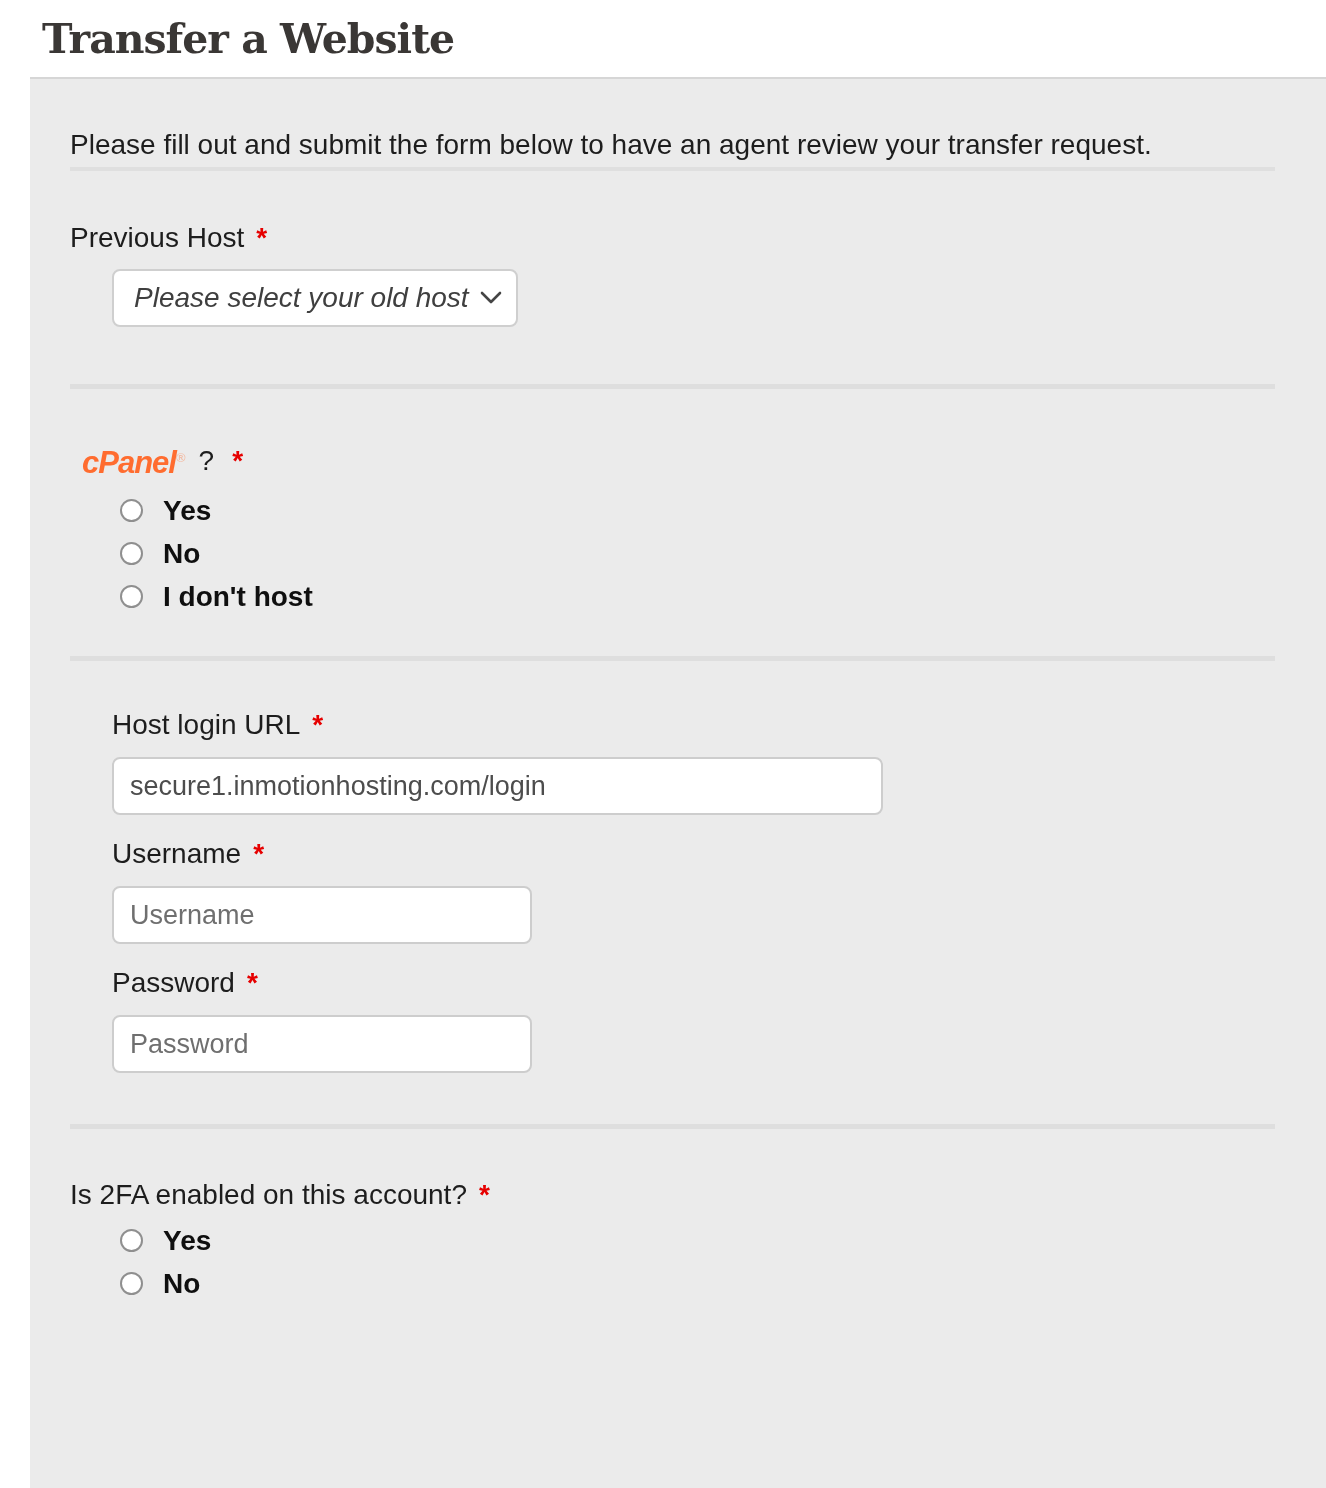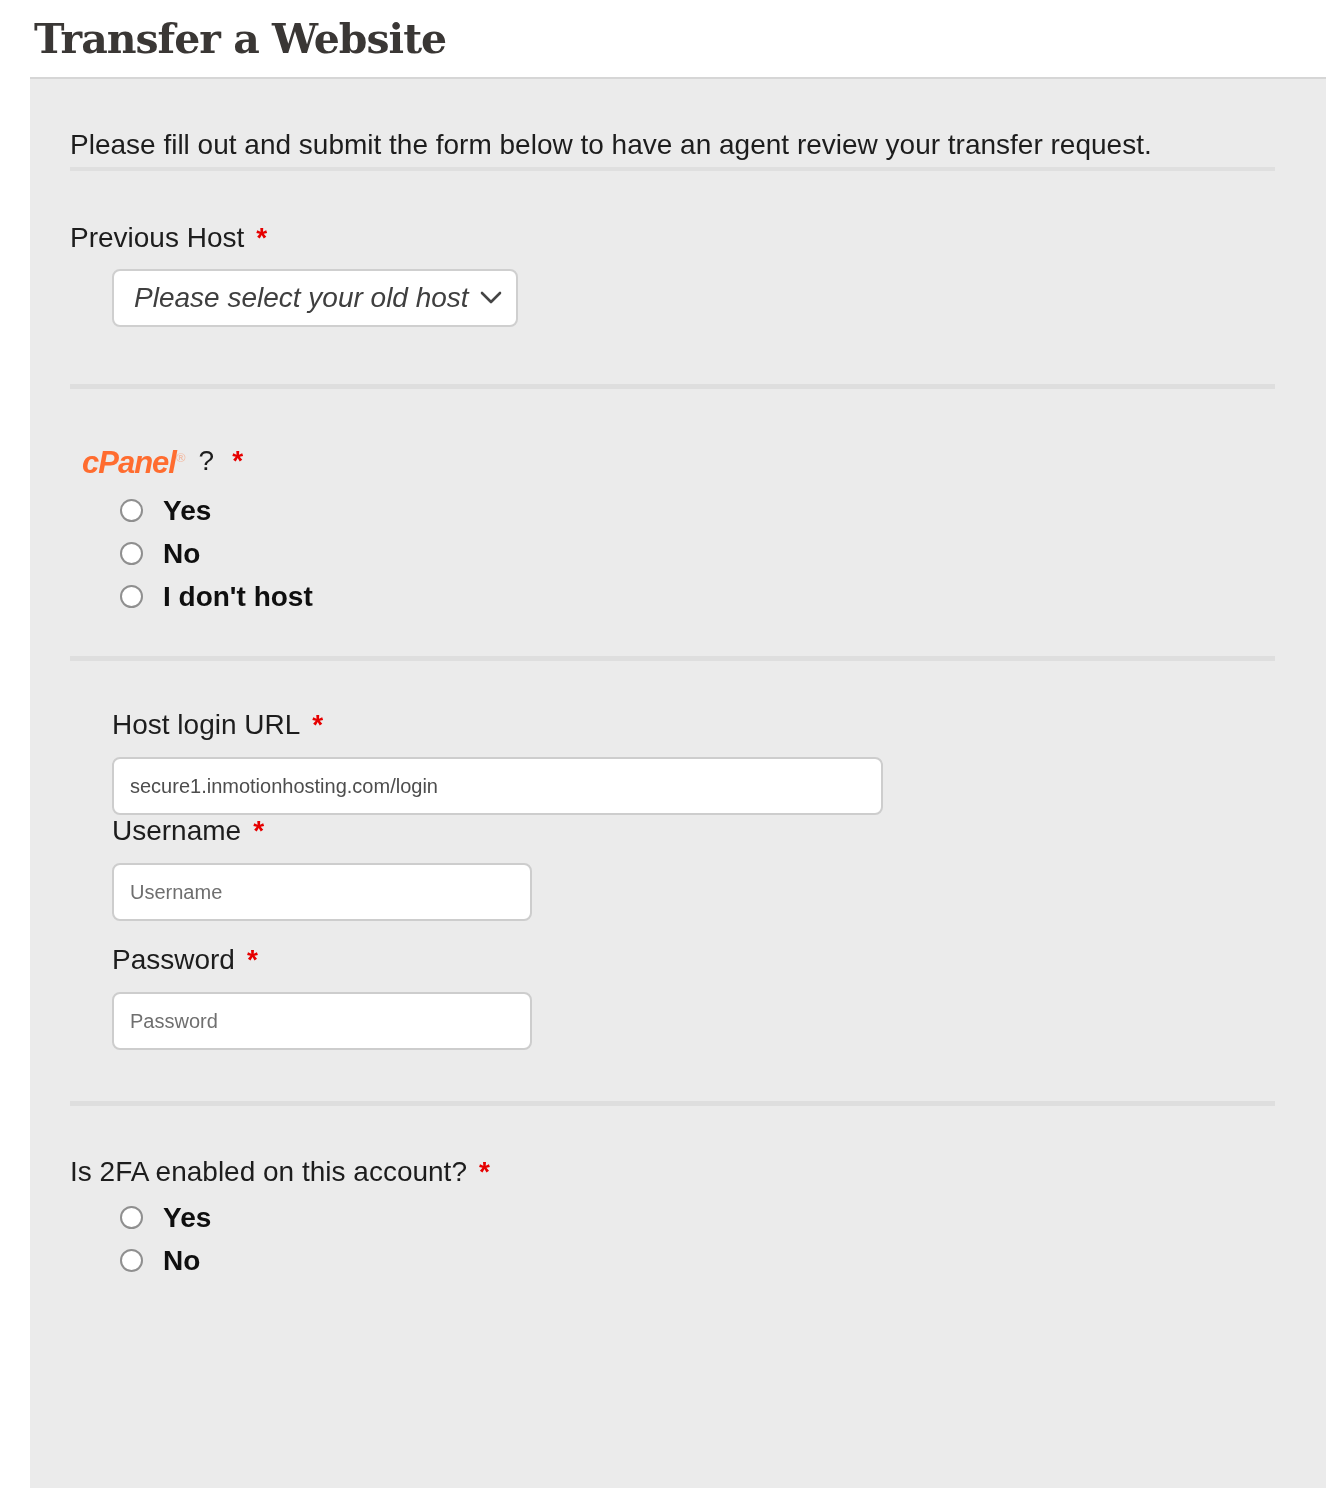--- a/index.html
+++ b/index.html
@@ -6,21 +6,21 @@
   html,body { background:#ffffff; }
   body {
     width:1326px; height:1488px;
     font-family:"Liberation Sans", sans-serif;
     color:#1d1d1d;
     overflow:hidden;
     position:relative;
   }
 
   
-  .header { height:77px; background:#ffffff; }
+  .header { height:77px; background:#ffffff;padding-left:8px; }
   .page-title {
     font-family:"DejaVu Serif", serif;
     font-weight:700;
     font-size:41px;
     letter-spacing:-1px;
     color:#3a3735;
     padding:14px 0 0 34px;
     line-height:50px;
     white-space:nowrap;
   }
@@ -125,32 +125,32 @@
     margin-top:36px;
     font-size:28px;
     line-height:43px;
     color:#1d1d1d;
     width:1205px;
   }
 
   
   .inset { margin-left:42px; }
   .lbl-url  { margin-top:48px; }
-  .lbl-user { }
+  .lbl-user { margin-top:23px; }
   .lbl-pass { margin-top:23px; }
   .text-input {
     display:block;
     margin-top:17px;
     height:58px;
     background:#ffffff;
     border:2px solid #cdcdcd;
     border-radius:8px;
     padding:0 16px;
     font-family:"Liberation Sans", sans-serif;
-    font-size:20px;
+    font-size:27px;
     color:#4d4d4d;
     outline:none;
   }
   .text-input::placeholder { color:#6f6f6f; opacity:1; }
   .input-url { width:771px; }
   .input-sm  { width:420px; }
 </style>
 </head>
 <body>
 

